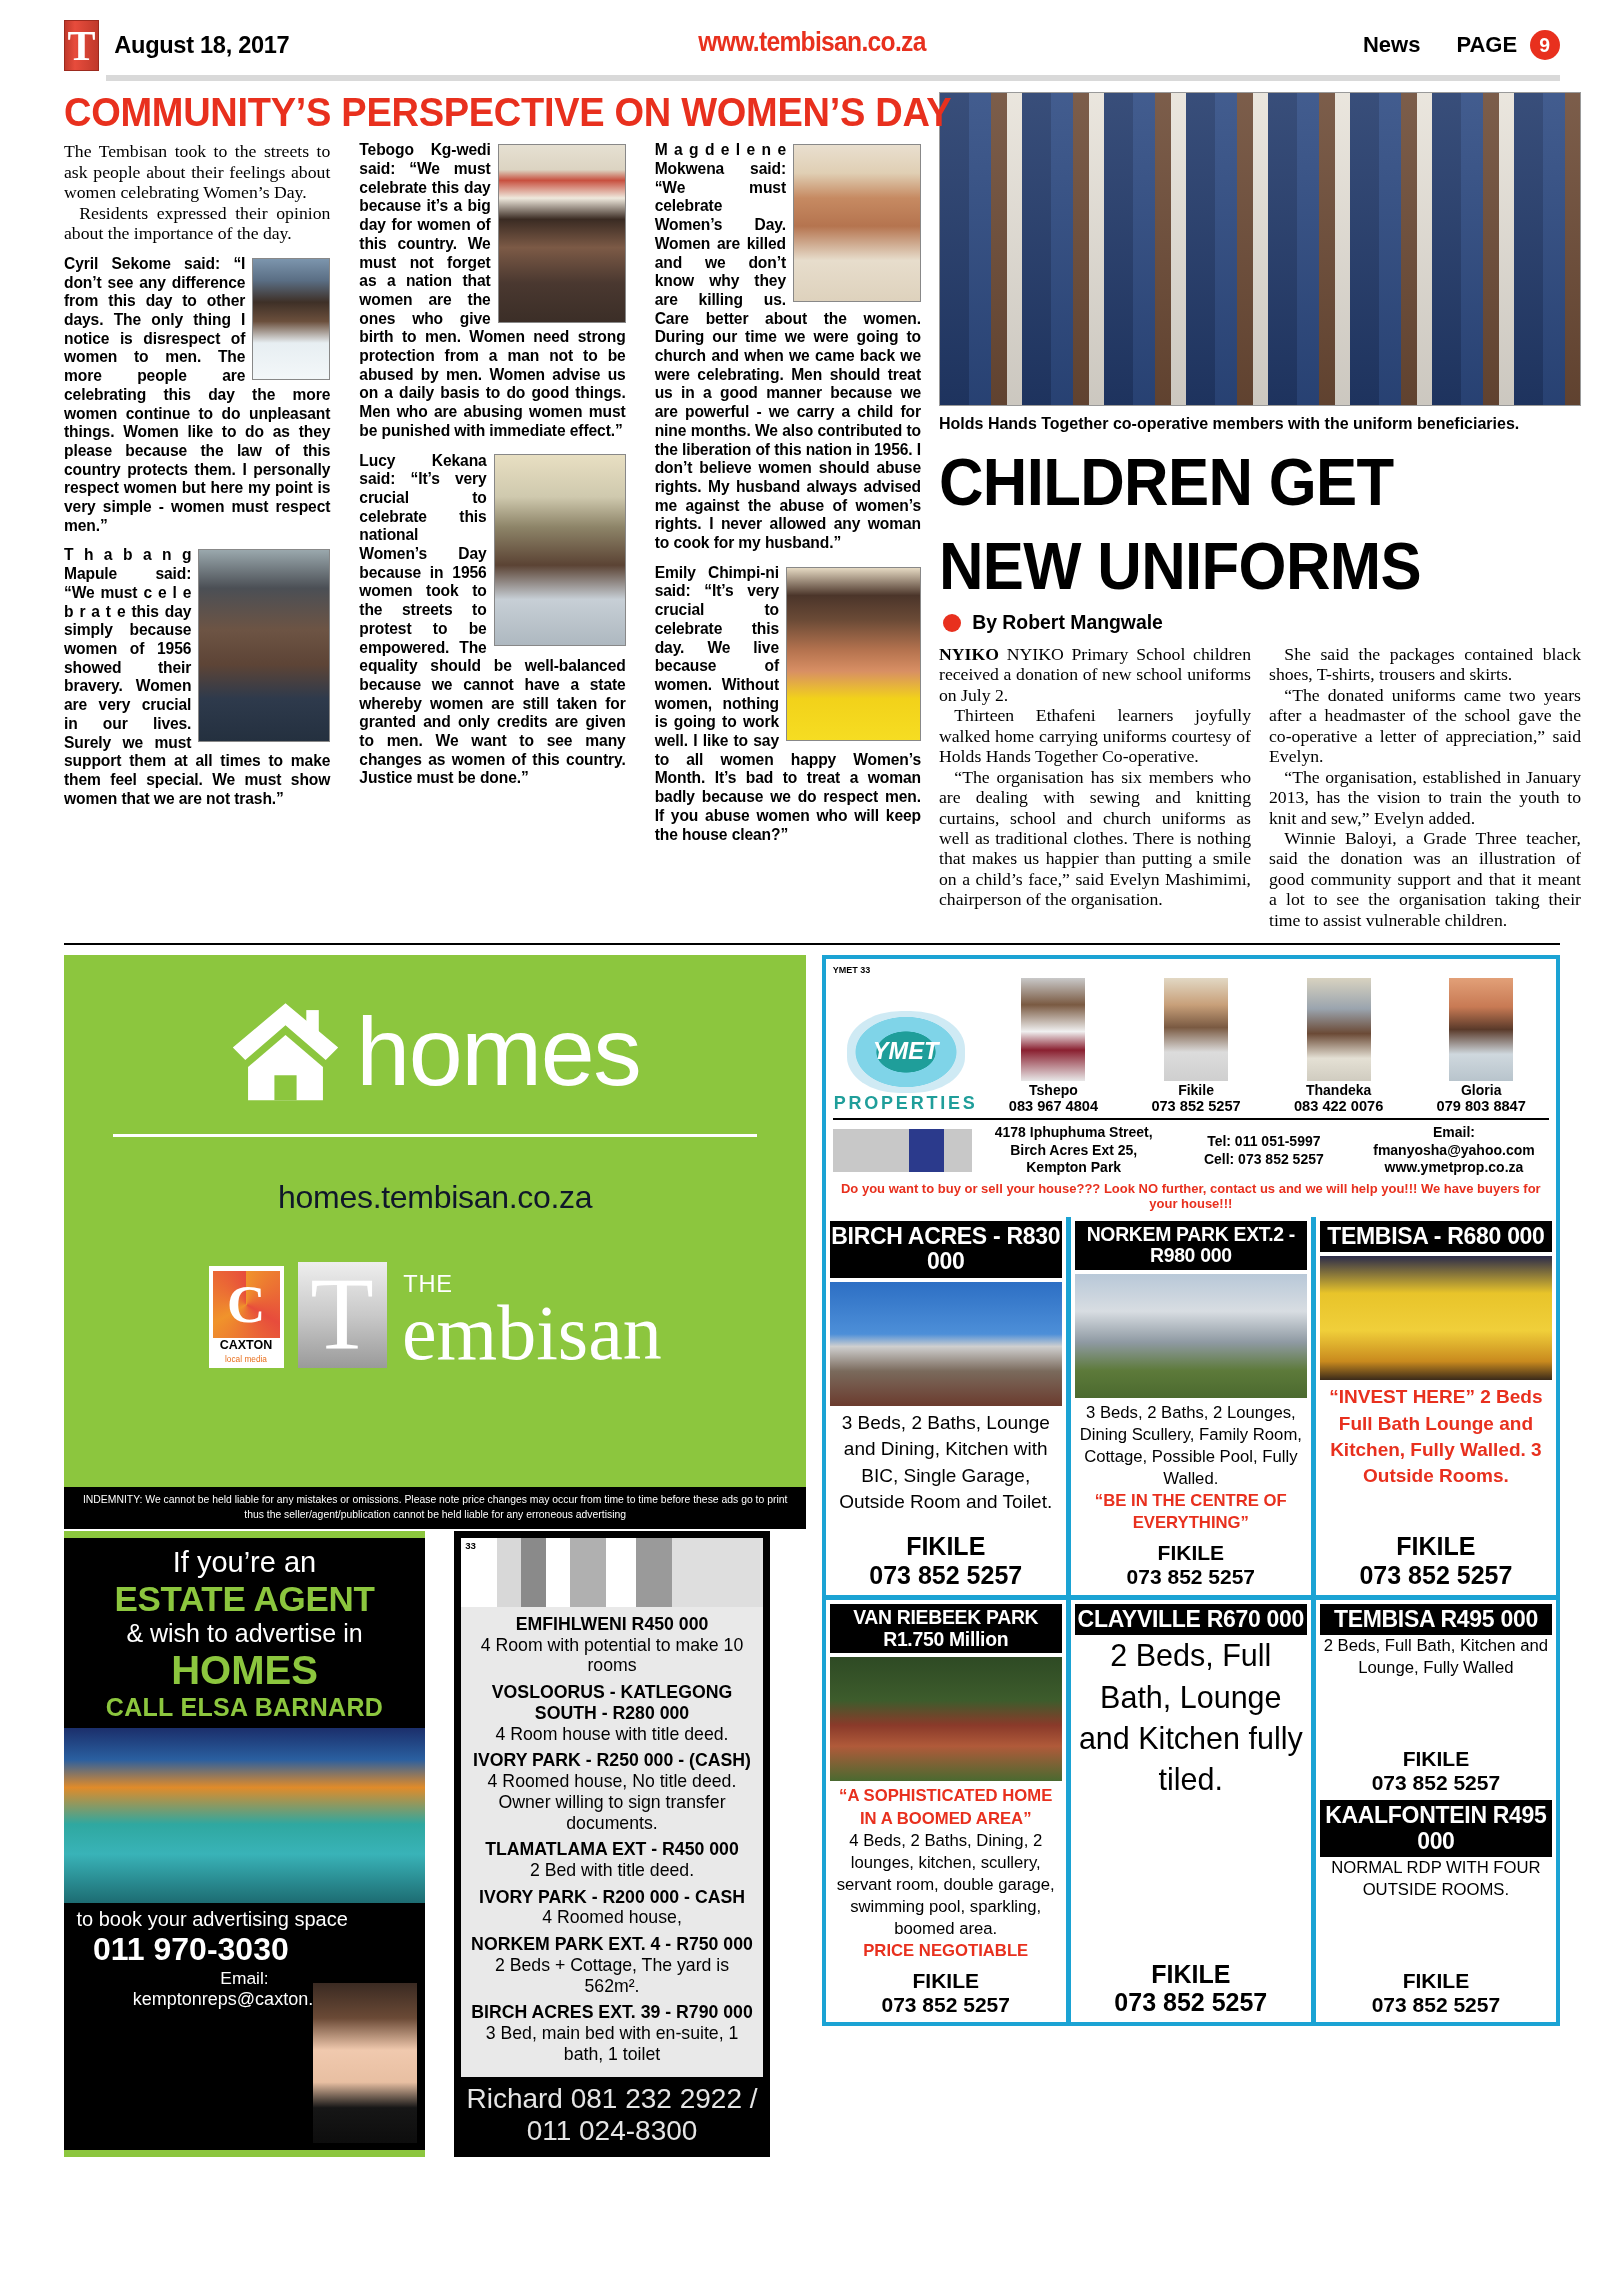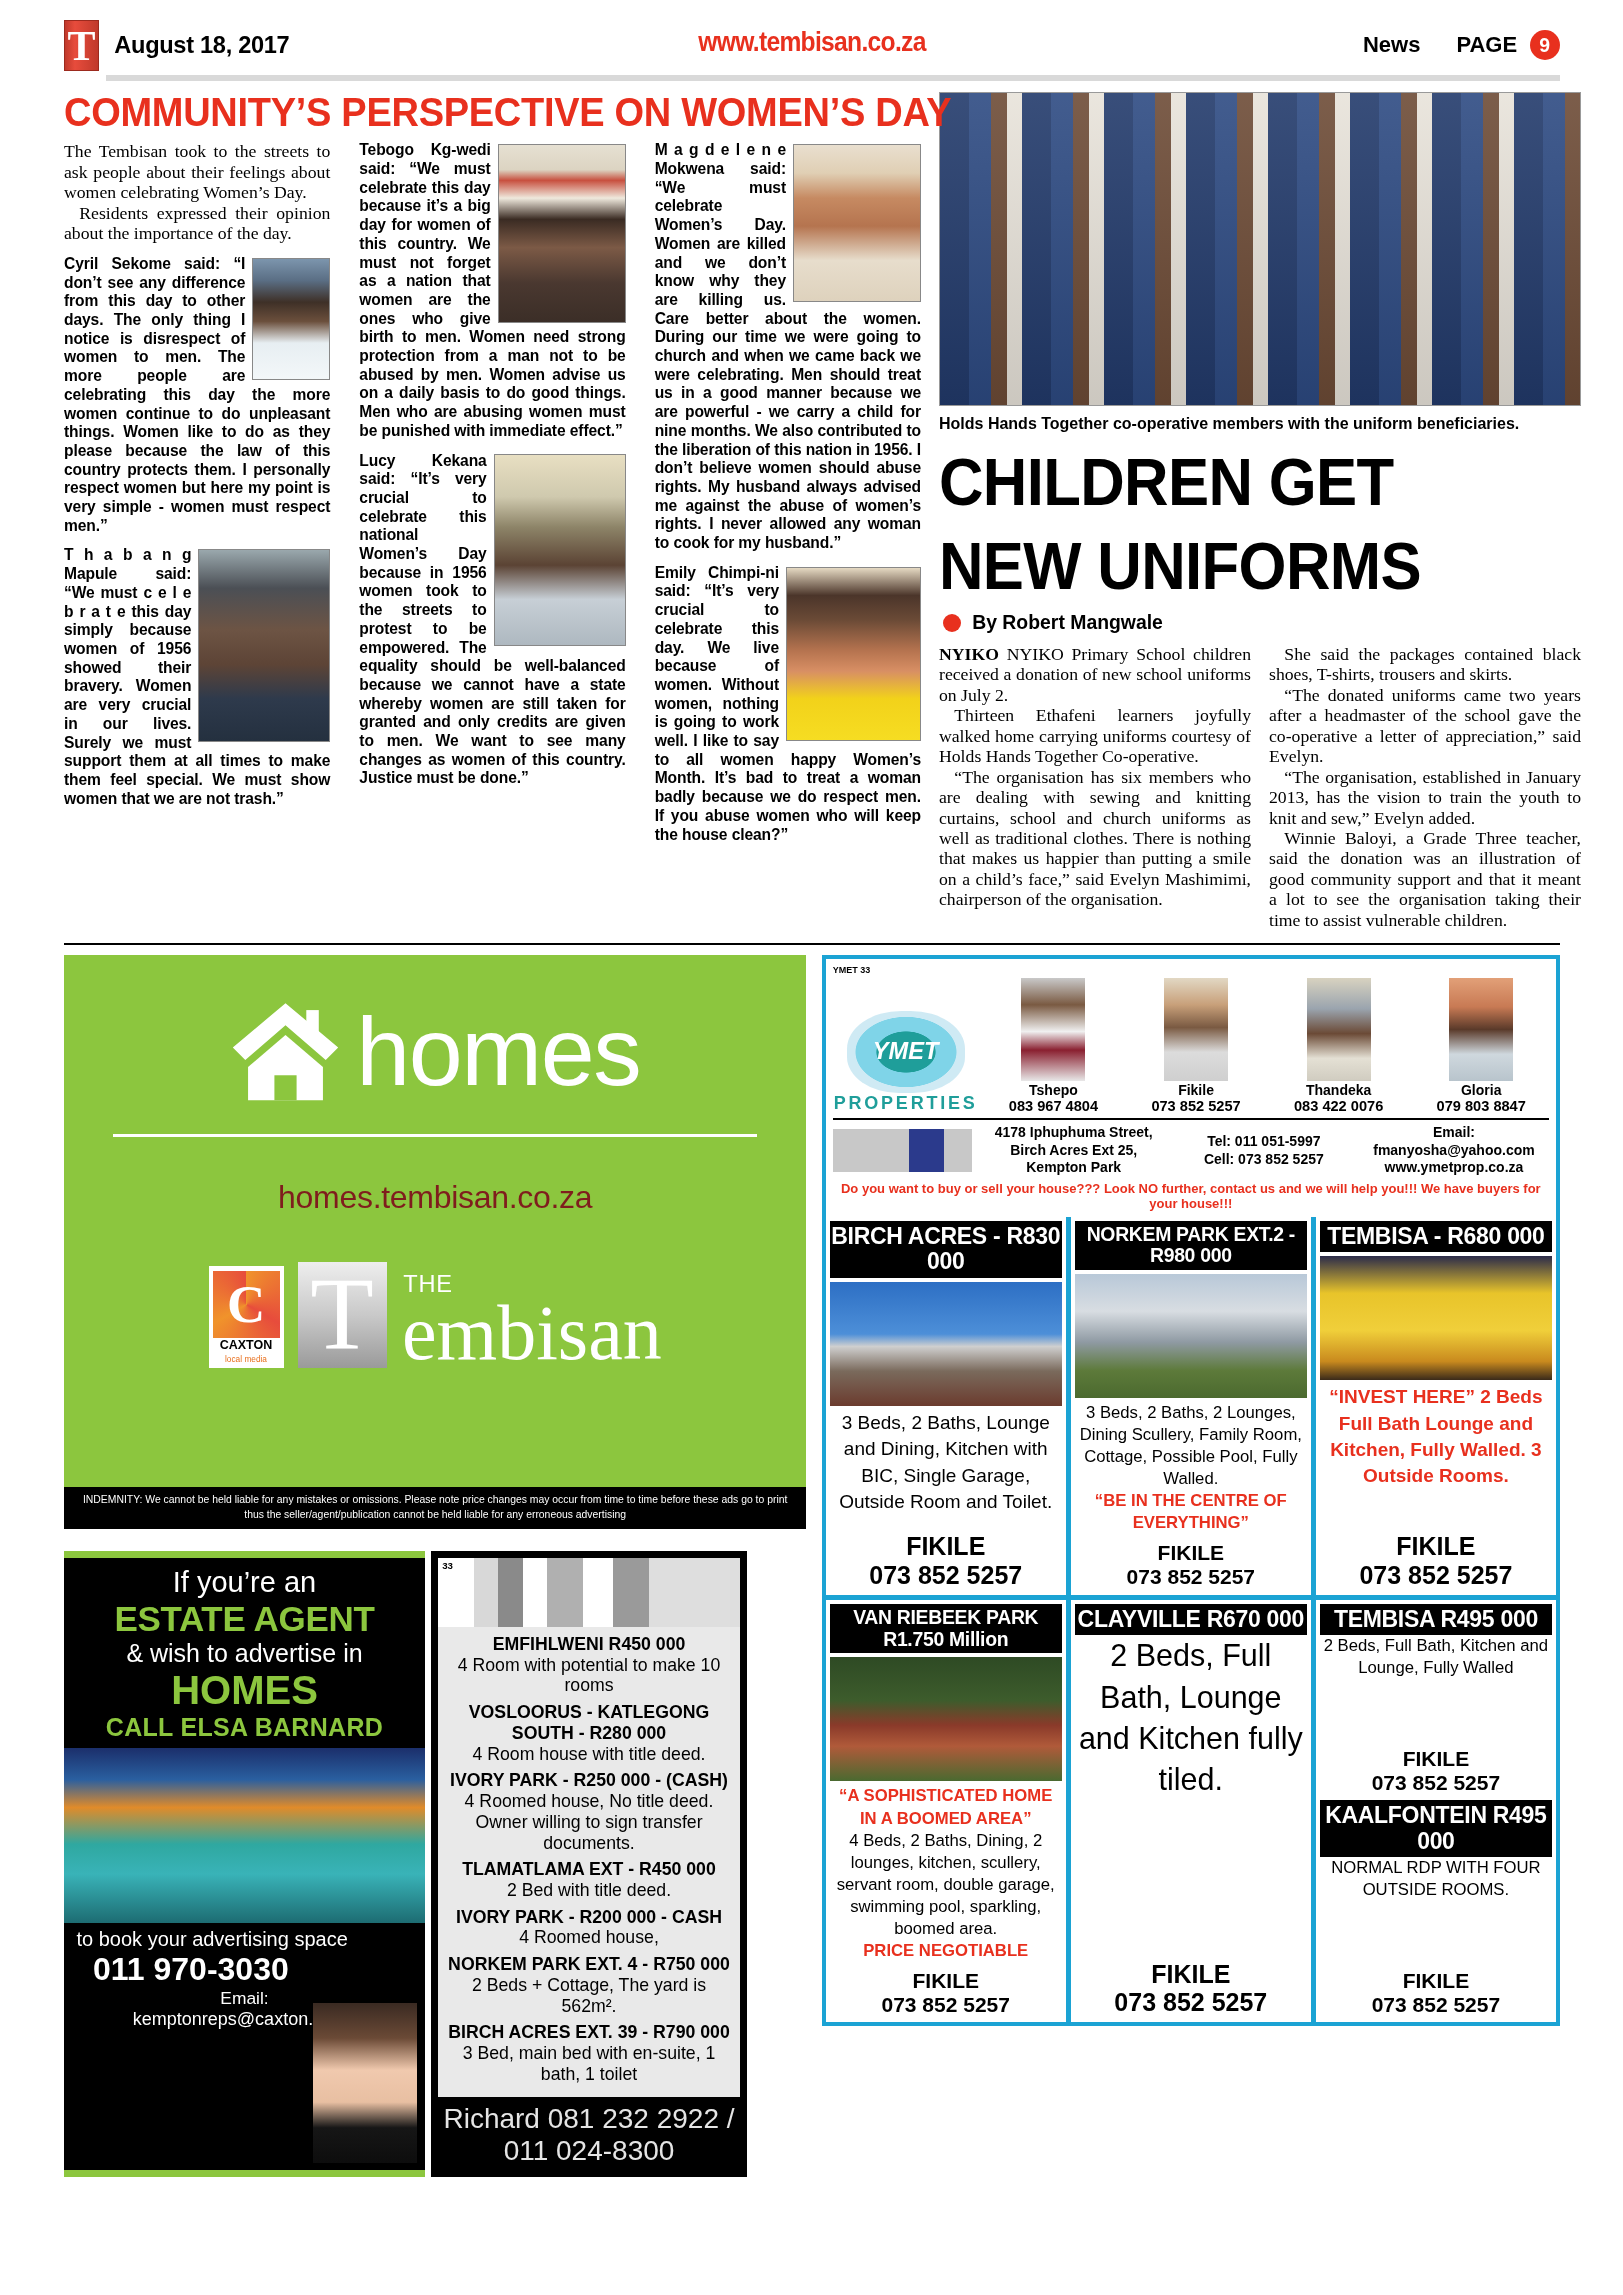--- a/index.html
+++ b/index.html
@@ -115,37 +115,37 @@
   .ads { display: flex; gap: 15.3px; margin-top: 4.2px; }
   .ads-left { width: 743px; }
   .ads-right { width: 739px; }
 
   .homes-ad { background: #8cc63e; position: relative; height: 532px; padding: 15.3px 21px; }
   .homes-date { color: #fff; font-size: 19px; }
   .homes-logo { display: flex; align-items: center; justify-content: center; margin-top: 29px; gap: 15.3px; }
   .house-icon { width: 111px; height: 104px; position: relative; }
   .homes-word { color: #fff; font-size: 97px; line-height: 1; font-weight: 300; letter-spacing: -1.4px; }
   .homes-divider { height: 2.8px; background: #fff; margin: 30.5px 28px 0 28px; }
-  .homes-url { color: #7f1d1d; text-align: center; font-size: 32px; margin-top: 42px; letter-spacing: -0.3px; }
+  .homes-url { color: #0f172a; text-align: center; font-size: 32px; margin-top: 42px; letter-spacing: -0.3px; }
   .homes-brand { display: flex; align-items: flex-end; justify-content: center; gap: 14px; margin-top: 46px; }
   .caxton-box { width: 75px; background: #fff; padding: 4.2px; text-align: center; }
   .caxton-sq { width: 67px; height: 67px; position: relative;
     background:
       conic-gradient(from 0deg,#f0932b,#e74c3c,#f0932b,#e74c3c);
     display: flex; align-items: center; justify-content: center; }
   .caxton-c { color: #fff; font-size: 53px; font-weight: bold; line-height: 1; font-family: "Liberation Serif", serif; }
   .caxton-name { font-size: 12.5px; font-weight: bold; margin-top: 2.1px; }
   .caxton-sub { font-size: 8.3px; color: #e8701e; }
   .temb-T { width: 89px; height: 106px; background: linear-gradient(180deg,#eee 0%,#c9c9c9 50%,#9a9a9a 100%);
      color: #fff; font-family: "Liberation Serif", serif; font-size: 104px; line-height: 104px; text-align: center; }
   .temb-the { color: #fff; font-size: 23.6px; letter-spacing: 0.7px; margin-left: 2.8px; }
   .temb-word { color: #fff; font-family: "Liberation Serif", serif; font-size: 78px; line-height: 0.9; margin-left: 1.4px; }
   .indemnity { background: #000; color: #fff; font-size: 10.4px; line-height: 1.4; padding: 6.2px 11px; text-align: center; }
 
-  .bottom-left-ads { display: flex; gap: 6px; margin-top: 22px; }
+  .bottom-left-ads { display: flex; gap: 29px; margin-top: 2px; }
   .agent-ad { width: 361px; background: #000; border-top: 7px solid #8cc63e; border-bottom: 7px solid #8cc63e; position: relative; }
   .agent-ad .t1 { color: #fff; font-size: 29px; text-align: center; padding-top: 8.3px; }
   .agent-ad .t2 { color: #8cc63e; font-size: 35px; font-weight: bold; text-align: center; letter-spacing: -0.3px; }
   .agent-ad .t3 { color: #fff; font-size: 25px; text-align: center; }
   .agent-ad .t4 { color: #8cc63e; font-size: 40px; font-weight: bold; text-align: center; }
   .agent-ad .t5 { color: #8cc63e; font-size: 25px; font-weight: bold; text-align: center; letter-spacing: 0.3px; }
   .agent-photo { height: 175px; margin-top: 5.6px;
      background: linear-gradient(180deg,#1b2f6b 0%,#2a5fa0 18%,#e08b2a 34%,#2fa8a0 55%,#39b3b8 72%,#1d6c72 100%); }
   .agent-ad .t6 { color: #fff; font-size: 20px; padding: 5.6px 0 0 12.5px; }
   .agent-ad .t7 { color: #fff; font-size: 32px; font-weight: bold; padding-left: 29px; }

